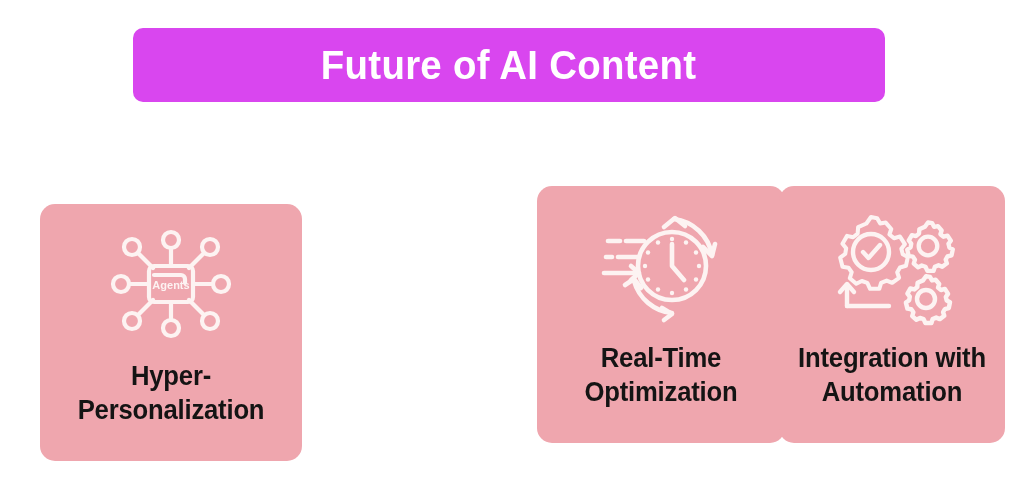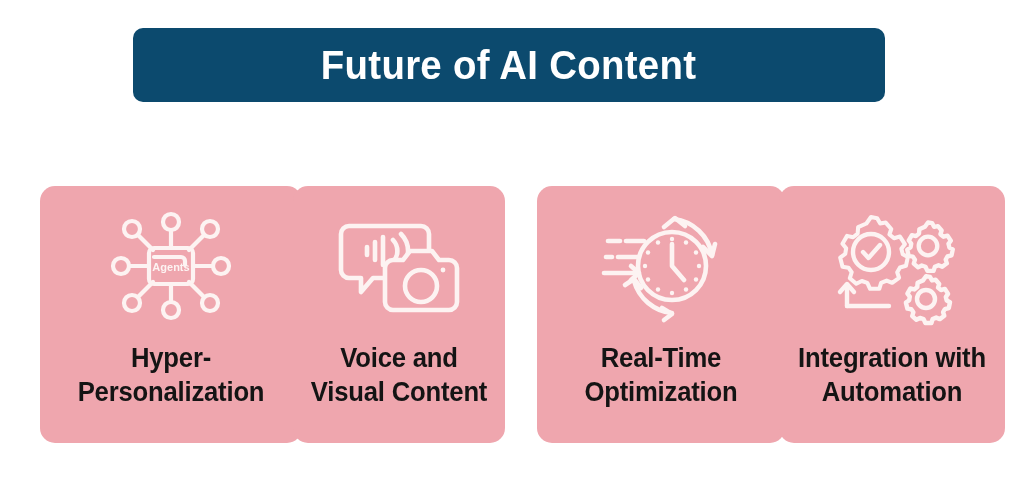--- a/index.html
+++ b/index.html
@@ -15,21 +15,21 @@
     font-family: "Liberation Sans", sans-serif;
   }
 
   
   #title-banner {
     position: absolute;
     left: 133px;
     top: 28px;
     width: 752px;
     height: 74px;
-    background: #0c4a6e;
+    background: #d946ef;
     border-radius: 10px;
     display: flex;
     align-items: center;
     justify-content: center;
     box-sizing: border-box;
   }
   #title-banner .title-text {
     color: #ffffff;
     font-family: "Liberation Sans Narrow", "Liberation Sans", sans-serif;
     font-size: 40px;
@@ -48,21 +48,21 @@
     height: 258px;
   }
   .card {
     position: absolute;
     top: 0;
     height: 257px;
     background: #efa6ae;
     border-radius: 15px;
     box-sizing: border-box;
   }
-  .card-1 { left: 40px;  width: 262px; }
+  .card-1 { left: 40px;  width: 262px; margin-top: 18px; }
   .card-2 { left: 293px; width: 212px; }
   .card-3 { left: 537px; width: 248px; }
   .card-4 { left: 779px; width: 226px; }
 
   .card-icon {
     position: absolute;
     top: 16px;
     left: 0;
     right: 0;
     height: 128px;
@@ -126,43 +126,20 @@
         <circle cx="21" cy="93" r="8"></circle>
         <circle cx="99" cy="93" r="8"></circle>
 
         <text x="60" y="61" text-anchor="middle" fill="#fdf3f2" stroke="none" font-family="Liberation Sans, sans-serif" font-size="11" font-weight="bold">Agents</text>
       </svg>
     </div>
     <div class="card-label">Hyper-
 Personalization</div>
   </div>
 
-  <div class="card card-2">
-    <div class="card-icon">
-      <svg width="124" height="104" viewBox="0 0 124 104" fill="none" stroke="#fdf3f2" stroke-width="4.6" stroke-linecap="round" stroke-linejoin="round">
-
-        <path d="M12 12 h72 a8 8 0 0 1 8 8 v36 a8 8 0 0 1 -8 8 H36 l-12 14 v-14 H12 a8 8 0 0 1 -8 -8 V20 a8 8 0 0 1 8 -8 Z"></path>
-
-        <line x1="30" y1="33" x2="30" y2="41"></line>
-        <line x1="38" y1="28" x2="38" y2="46"></line>
-        <line x1="46" y1="23" x2="46" y2="51"></line>
-
-        <path d="M56 26 a16 16 0 0 1 0 22"></path>
-        <path d="M64 20 a24 24 0 0 1 0 34"></path>
-
-        <path d="M56 46 h10 l7 -9 h22 l7 9 h10 a8 8 0 0 1 8 8 v34 a8 8 0 0 1 -8 8 H56 a8 8 0 0 1 -8 -8 V54 a8 8 0 0 1 8 -8 Z" fill="#efa6ae"></path>
-
-        <circle cx="84" cy="72" r="16"></circle>
-
-        <circle cx="106" cy="56" r="2.4" fill="#fdf3f2" stroke="none"></circle>
-      </svg>
-    </div>
-    <div class="card-label">Voice and
-Visual Content</div>
-  </div>
 
   <div class="card card-3">
     <div class="card-icon">
       <svg width="126" height="110" viewBox="0 0 126 110" fill="none" stroke="#fdf3f2" stroke-width="4.6" stroke-linecap="round" stroke-linejoin="round">
 
         <line x1="10" y1="30" x2="22" y2="30"></line>
         <line x1="28" y1="30" x2="46" y2="30"></line>
         <line x1="8" y1="46" x2="14" y2="46"></line>
         <line x1="20" y1="46" x2="40" y2="46"></line>
         <line x1="6" y1="62" x2="40" y2="62"></line>

